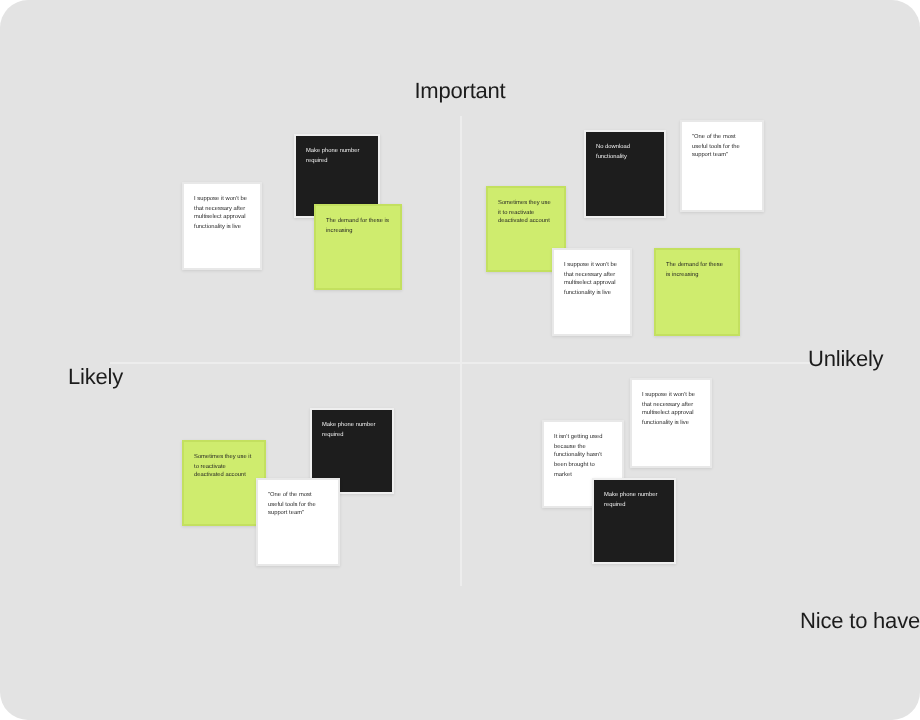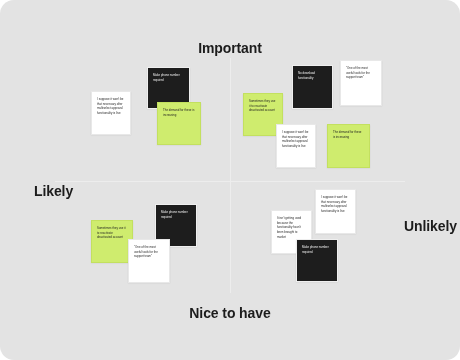--- a/index.html
+++ b/index.html
@@ -46,29 +46,29 @@
     left: 230px;
     top: 180.5px;
     width: 175px;
     height: 1px;
   }
 
   
   .axis-label {
     position: absolute;
     color: #1c1c1c;
-    font-size: 14px;
-    font-weight: bold;
+    font-size: 11px;
+    font-weight: normal;
     letter-spacing: -0.1px;
     white-space: nowrap;
   }
   #label-important { left: 0; top: 40px; width: 460px; text-align: center; }
-  #label-nice      { left: 0; top: 305px; width: 460px; text-align: center; }
+  #label-nice      { left: 0; top: 305px; width: 460px; text-align: right; }
   #label-likely    { left: 34px; top: 183px; }
-  #label-unlikely  { left: 404px; top: 174px; margin-top: 44px; }
+  #label-unlikely  { left: 404px; top: 174px; }
 
   
   .note {
     position: absolute;
     box-sizing: border-box;
     padding: 5px 5px 4px 5px;
     font-size: 2.9px;
     line-height: 1.62;
     letter-spacing: 0.01px;
     overflow: hidden;

